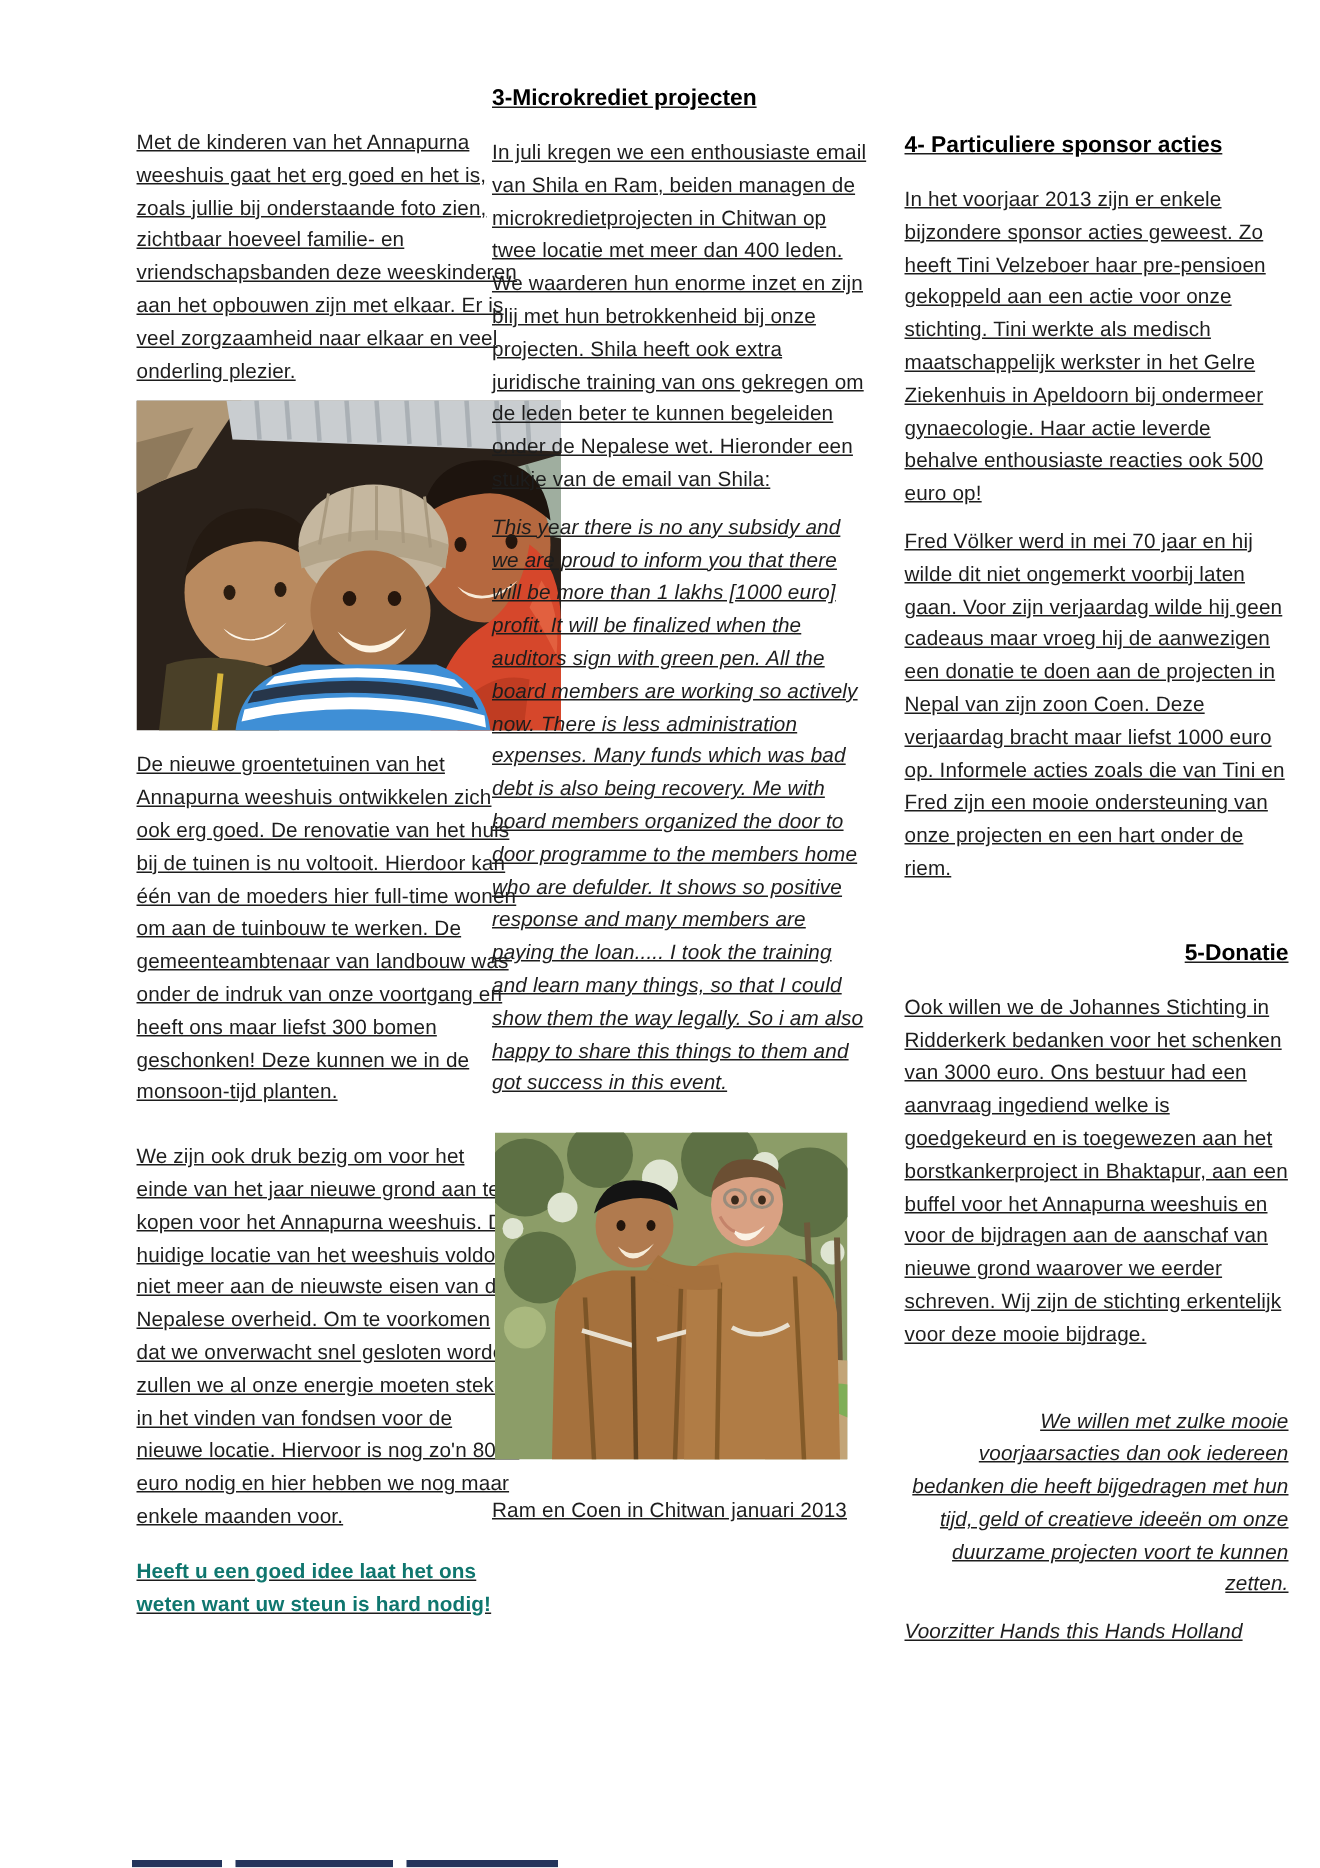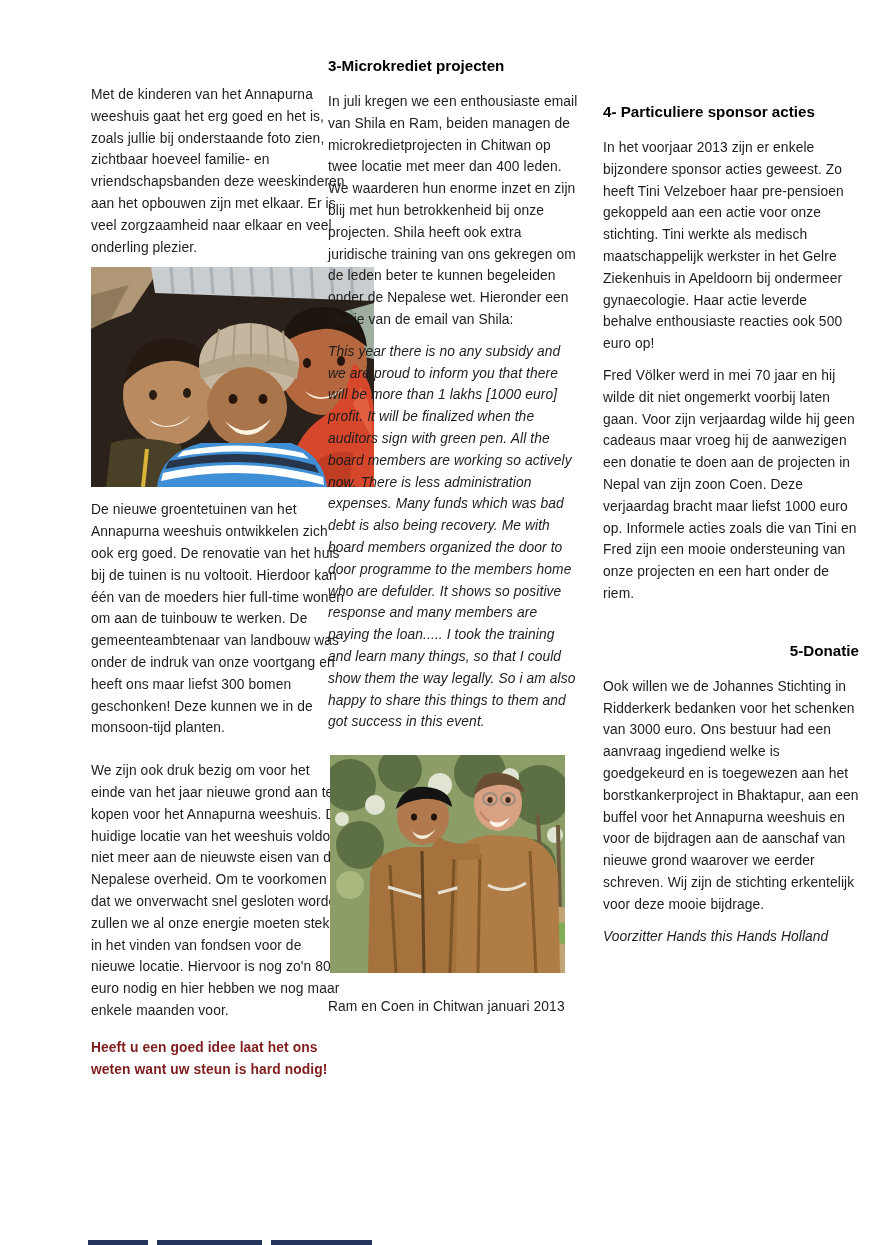--- a/index.html
+++ b/index.html
@@ -4,28 +4,28 @@
 <style>
   html,body{margin:0;padding:0;background:#ffffff;}
   .page{
     position:relative;
     width:880px;height:1245px;
     background:#ffffff;
     font-family:"Liberation Sans","DejaVu Sans",sans-serif;
     color:#1d1d1d;
     overflow:hidden;
   }
-  .col{position:absolute;}
+  .col{position:absolute;text-decoration:underline;}
   .col-left{left:55px;top:84px;width:256px;margin-left:36px;}
   .col-mid{left:328px;top:56px;width:251px;}
-  .col-right{left:603px;top:102px;width:256px;}
+  .col-right{left:603px;top:87px;width:256px;}
   p{margin:0;font-size:13.8px;line-height:21.8px;letter-spacing:.1px;}
   .h2{font-size:15.2px;font-weight:bold;color:#000;margin:0;line-height:20px;}
   .italic{font-style:italic;}
-  .bold{font-weight:bold;color:#7f1d1d;}
+  .bold{font-weight:bold;color:#0f766e;}
   .photo{display:block;}
   .photo svg{display:block;}
   .photo-left{margin:9px 0 12px 0;width:283px;height:220px;}
   .photo-mid{margin:22px 0 0 2px;width:235px;height:218px;}
   .caption{margin-top:23px;}
   .mt-sm{margin-top:10px;}
   .mt-md{margin-top:15px;}
   .mt-lg{margin-top:21px;}
   .mt-xxl{margin-top:36px;text-align:right;}
   .edge-strip{position:absolute;bottom:0;height:5px;background:#24355c;}
@@ -182,20 +182,21 @@
 
     <p class="caption">Ram en Coen in Chitwan januari 2013</p>
   </div>
 
   <div class="col col-right">
     <div class="h2">4- Particuliere sponsor acties</div>
     <p class="mt-md">In het voorjaar 2013 zijn er enkele bijzondere sponsor acties geweest. Zo heeft Tini Velzeboer haar pre-pensioen gekoppeld aan een actie voor onze stichting. Tini werkte als medisch maatschappelijk werkster in het Gelre Ziekenhuis in Apeldoorn bij ondermeer gynaecologie. Haar actie leverde behalve enthousiaste reacties ook 500 euro op!</p>
     <p class="mt-sm">Fred Völker werd in mei 70 jaar en hij wilde dit niet ongemerkt voorbij laten gaan. Voor zijn verjaardag wilde hij geen cadeaus maar vroeg hij de aanwezigen een donatie te doen aan de projecten in Nepal van zijn zoon Coen. Deze verjaardag bracht maar liefst 1000 euro op. Informele acties zoals die van Tini en Fred zijn een mooie ondersteuning van onze projecten en een hart onder de riem.</p>
     <div class="h2 mt-xxl">5-Donatie</div>
     <p class="mt-md">Ook willen we de Johannes Stichting in Ridderkerk bedanken voor het schenken van 3000 euro. Ons bestuur had een aanvraag ingediend welke is goedgekeurd en is toegewezen aan het borstkankerproject in Bhaktapur, aan een buffel voor het Annapurna weeshuis en voor de bijdragen aan de aanschaf van nieuwe grond waarover we eerder schreven. Wij zijn de stichting erkentelijk voor deze mooie bijdrage.</p>
+    <p class="italic mt-xxl">We willen met zulke mooie voorjaarsacties dan ook iedereen bedanken die heeft bijgedragen met hun tijd, geld of creatieve ideeën om onze duurzame projecten voort te kunnen zetten.</p>
     <p class="italic mt-sm">Voorzitter Hands this Hands Holland</p>
   </div>
 
   <div class="edge-strip edge-a"></div>
   <div class="edge-strip edge-b"></div>
   <div class="edge-strip edge-c"></div>
 
 </div>
 
 </body></html>

